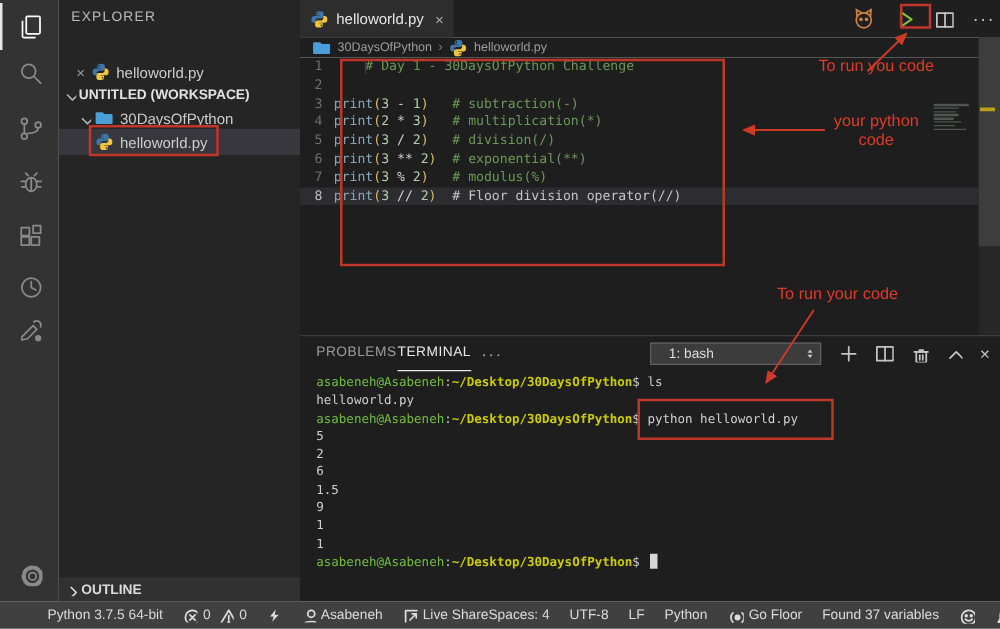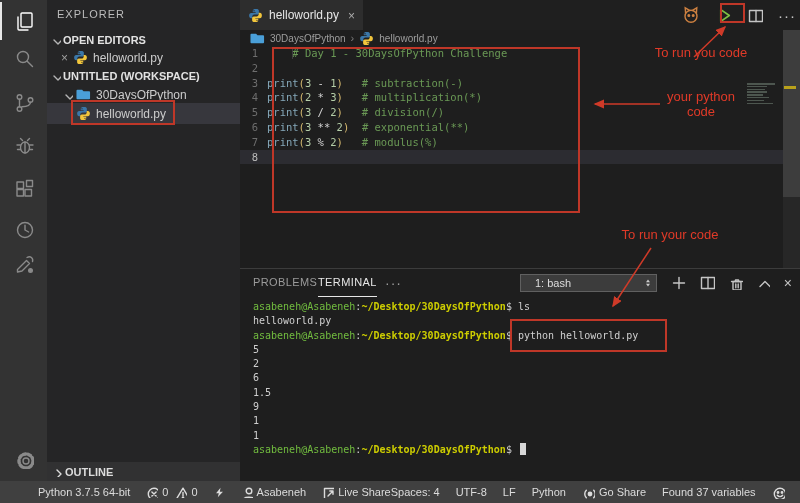--- a/index.html
+++ b/index.html
@@ -132,28 +132,20 @@
         <svg width="20" height="20" viewBox="0 0 0 0 24 24" fill="none" stroke="currentColor" stroke-width="1.4" stroke-linecap="round" stroke-linejoin="round" xmlns="http://www.w3.org/2000/svg">
           <circle cx="12" cy="12" r="7" stroke-width="3.4" stroke-dasharray="2.6 2.4"></circle>
           <circle cx="12" cy="12" r="3"></circle>
         </svg>
       </div>
     </div>
 
   <div class="sidebar">
     <div class="sb-title">EXPLORER</div>
 
-    <div class="row header" style="top:30px">
-      <span class="chev">
-          <svg width="11" height="11" viewBox="0 0 16" fill="none" stroke="currentColor" stroke-width="1.4" stroke-linecap="round" stroke-linejoin="round" xmlns="http://www.w3.org/2000/svg">
-            <polyline points="4,6 8,10 12,6"></polyline>
-          </svg>
-        </span>
-      <span>OPEN EDITORS</span>
-    </div>
 
     <div class="row" style="top:48px;padding-left:10px;box-sizing:border-box">
       <span class="closex"><span style="font-size:12px">×</span></span>
       <span class="fico">
           <svg width="15" height="15" viewBox="0 0 16 16" xmlns="http://www.w3.org/2000/svg">
             <path fill="#3b77a8" d="M7.9 1C6.3 1 5.1 1.6 5.1 3v1.6h3.1v.6H3.4C2 5.2 1.2 6.3 1.2 8c0 1.7.8 2.8 2.2 2.8h1.2V9.2c0-1.3 1-2.2 2.2-2.2h3c1 0 1.8-.8 1.8-1.8V3c0-1.4-1.2-2-2.6-2H7.9zM6.4 2.2a.7.7 0 1 1 0 1.4.7.7 0 0 1 0-1.4z"></path>
             <path fill="#f2c63c" d="M8.1 15c1.6 0 2.8-.6 2.8-2v-1.6H7.8v-.6h4.8c1.4 0 2.2-1.1 2.2-2.8 0-1.7-.8-2.8-2.2-2.8h-1.2v1.6c0 1.3-1 2.2-2.2 2.2h-3c-1 0-1.8.8-1.8 1.8V13c0 1.4 1.2 2 2.6 2h1.1zm1.5-1.2a.7.7 0 1 1 0-1.4.7.7 0 0 1 0 1.4z"></path>
           </svg>
         </span>
       <span>helloworld.py</span>
@@ -282,20 +274,21 @@
           <div class="code-line">
             <span class="gutter">6</span>
             <span class="ltext"><span class="tk-fn">print</span><span class="tk-par">(</span><span class="tk-num">3</span> ** <span class="tk-num">2</span><span class="tk-par">)</span>  <span class="tk-cmt"># exponential(**)</span></span>
           </div>
           <div class="code-line">
             <span class="gutter">7</span>
             <span class="ltext"><span class="tk-fn">print</span><span class="tk-par">(</span><span class="tk-num">3</span> % <span class="tk-num">2</span><span class="tk-par">)</span>   <span class="tk-cmt"># modulus(%)</span></span>
           </div>
           <div class="code-line current">
             <span class="gutter">8</span>
+            <span class="ltext"><span class="tk-fn">print</span><span class="tk-par">(</span><span class="tk-num">3</span> // <span class="tk-num">2</span><span class="tk-par">)</span>  <span class="tk-cmt2"># Floor division operator(//)</span></span>
           </div>
         </div>
       <div class="mini-lines" id="mini-lines">
           <div style="width: 28px;"></div>
           <div style="width: 20px;"></div>
           <div style="width: 18px;"></div>
           <div style="width: 20px;"></div>
           <div style="width: 16px;"></div>
           <div style="width: 22px;"></div>
           <div style="width: 17px;"></div>
@@ -420,21 +413,21 @@
         <span class="sb-item">
           <span>Python</span>
         </span>
         <span class="sb-item">
           <span style="display: flex;">
             <svg width="13" height="13" viewBox="0 0 16" fill="none" stroke="currentColor" stroke-width="1.4" stroke-linecap="round" stroke-linejoin="round" xmlns="http://www.w3.org/2000/svg">
               <circle cx="8" cy="8" r="1.7" fill="currentColor"></circle>
               <path d="M4.3 4.3 a5.2 5.2 0 0 0 0 7.4 M11.7 4.3 a5.2 5.2 0 0 1 0 7.4"></path>
             </svg>
           </span>
-          <span>Go Share</span>
+          <span>Go Floor</span>
         </span>
         <span class="sb-item">
           <span>Found 37 variables</span>
         </span>
         <span class="sb-item">
           <span style="display: flex;">
             <svg width="13" height="13" viewBox="0 0 16" fill="none" stroke="currentColor" stroke-width="1.4" stroke-linecap="round" stroke-linejoin="round" xmlns="http://www.w3.org/2000/svg">
               <circle cx="8" cy="8" r="5.7"></circle>
               <circle cx="6" cy="6.5" r="0.7" fill="currentColor"></circle>
               <circle cx="10" cy="6.5" r="0.7" fill="currentColor"></circle>

